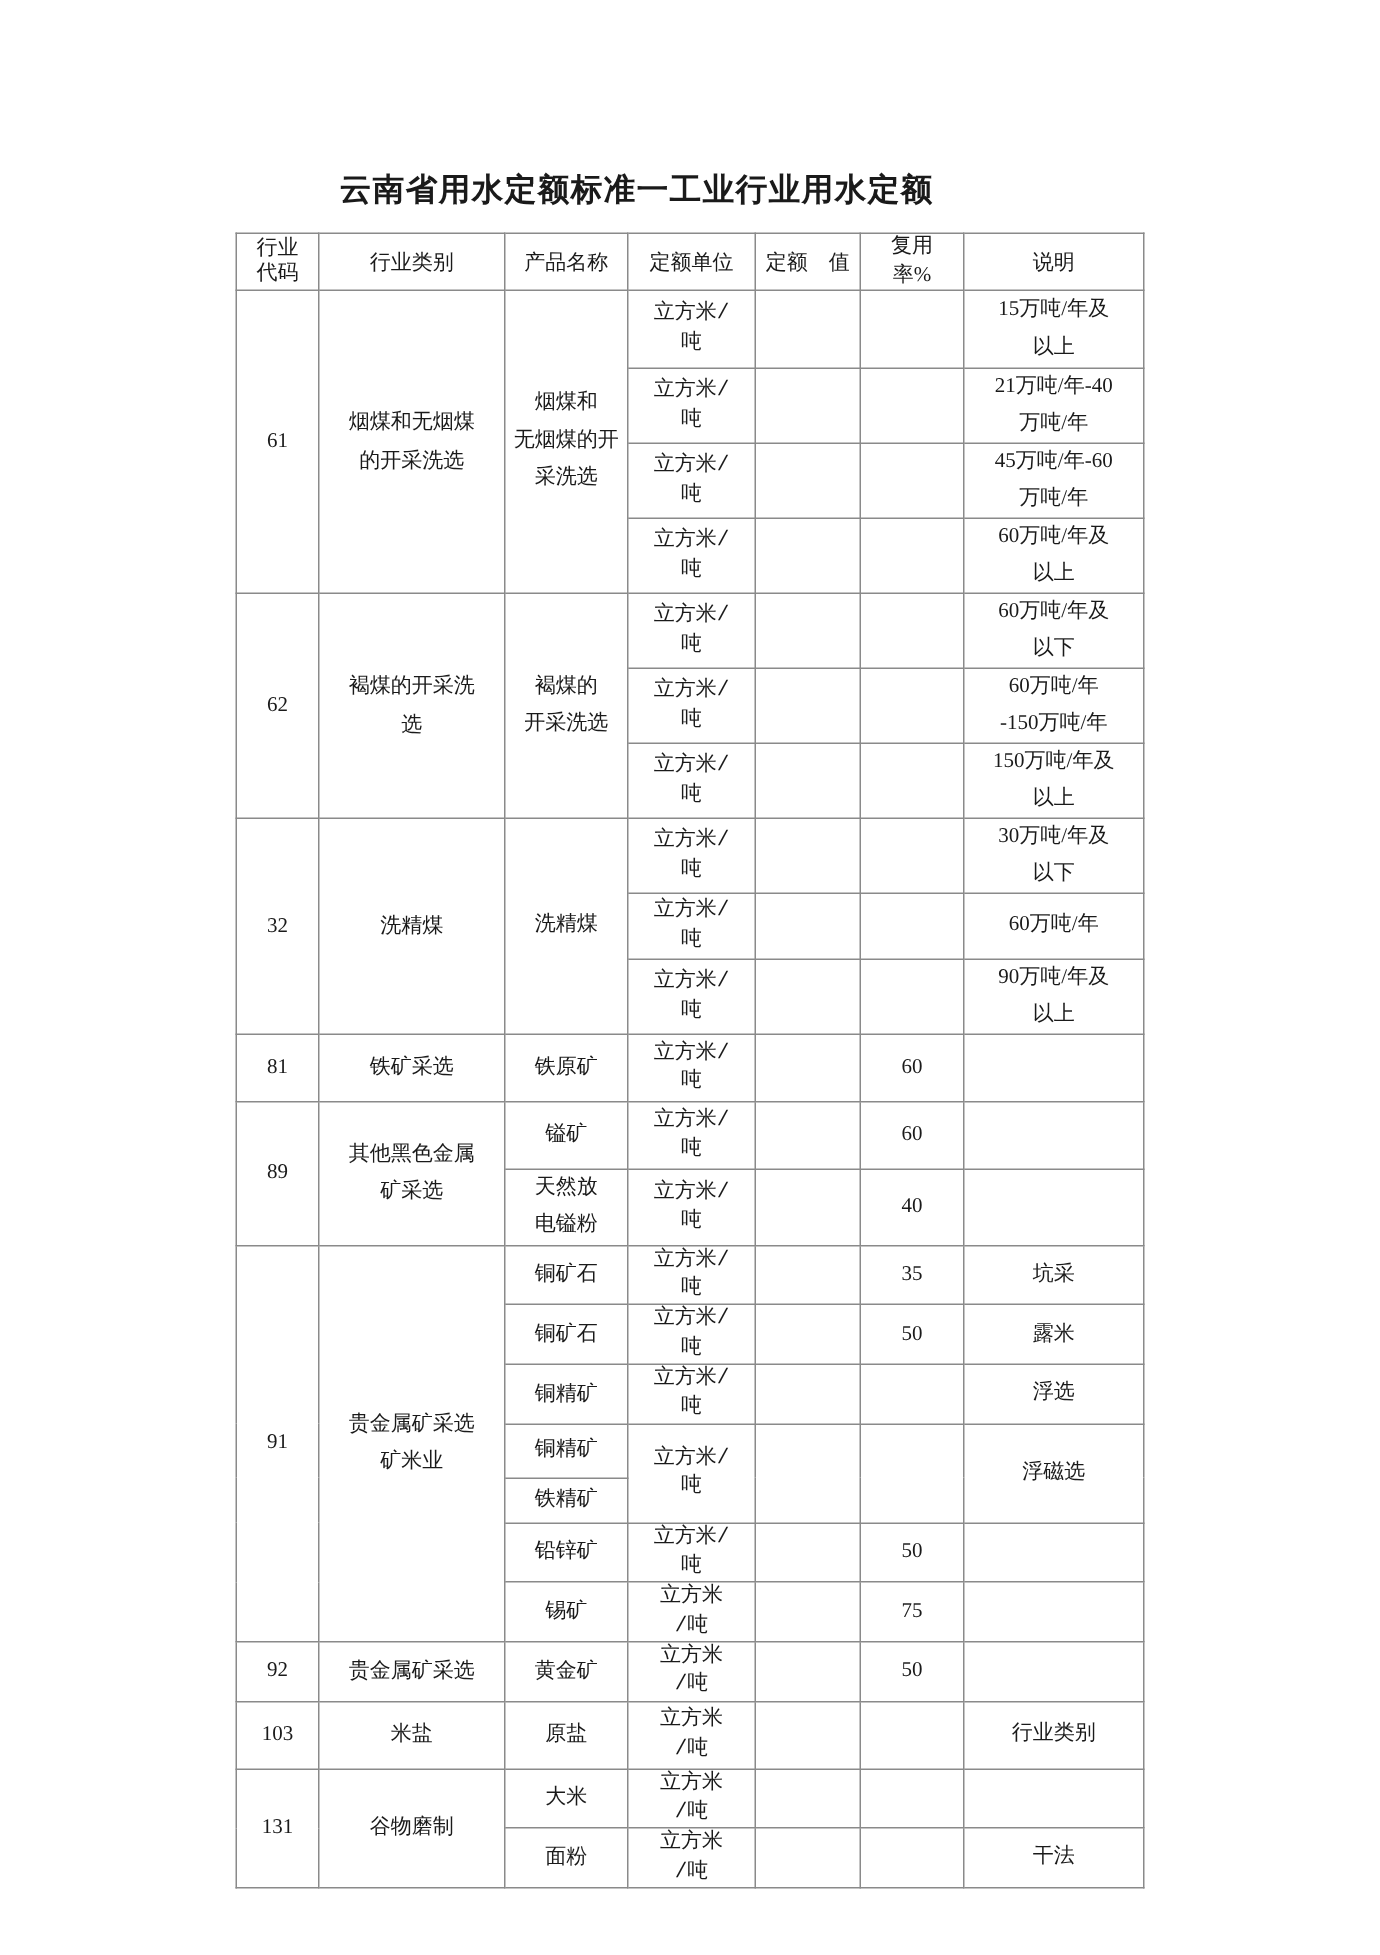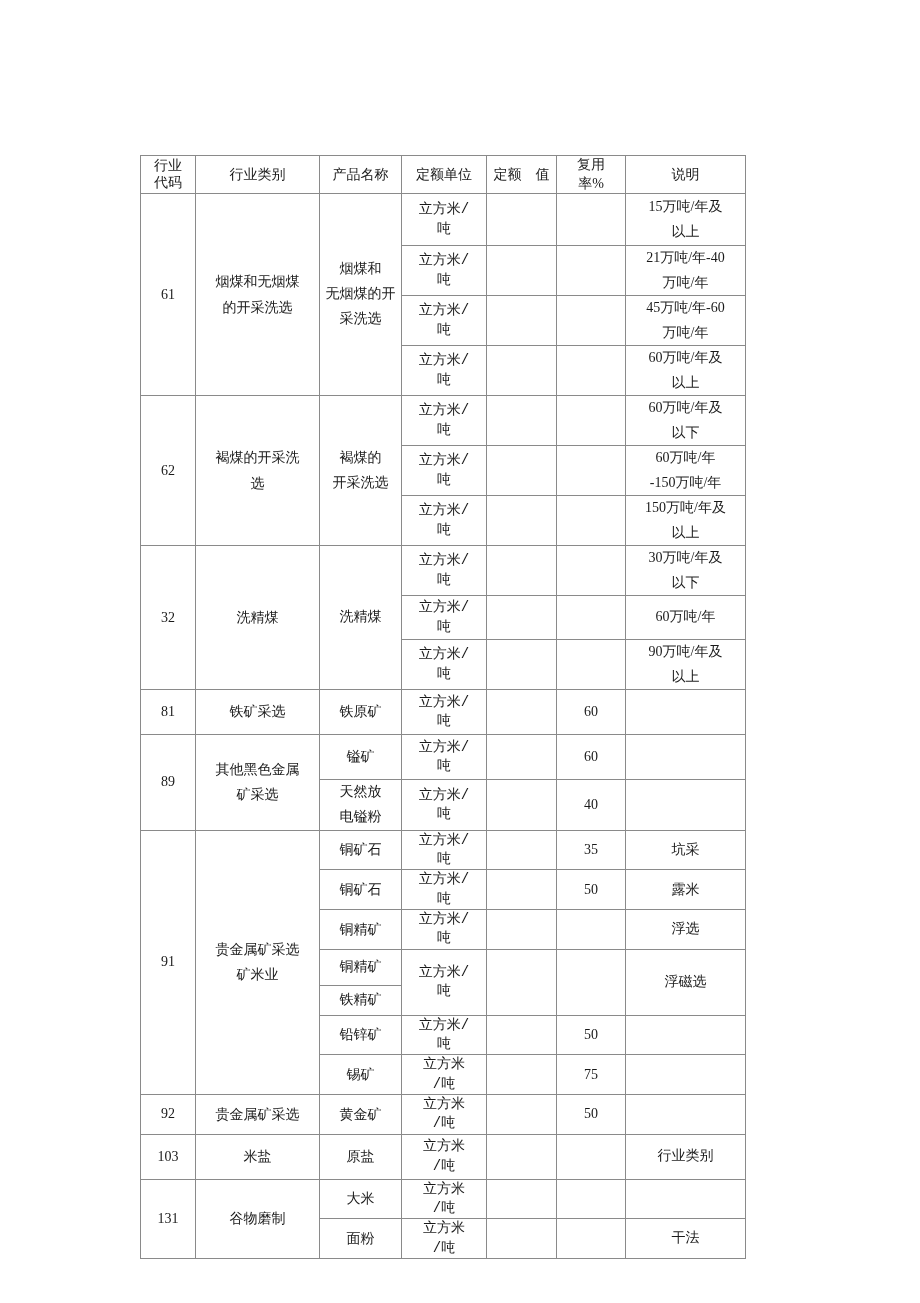--- a/index.html
+++ b/index.html
@@ -14,21 +14,21 @@
   }
   .title-wrap{
     position:absolute; left:157px; top:112px; width:605px; text-align:center;
   }
   .title-wrap h1{
     margin:0; padding-right:70px;
     font-size:21px; font-weight:bold; letter-spacing:1px;
     color:var(--text); white-space:nowrap;
   }
   table.quota{
-    position:absolute; left:140px; top:155px; width:605px;
+    position:absolute; left:157px; top:155px; width:605px;
     border-collapse:collapse; table-layout:fixed;
     font-size:14px; color:var(--text);
   }
   table.quota col.c-code{width:55px;}
   table.quota col.c-category{width:124px;}
   table.quota col.c-product{width:82px;}
   table.quota col.c-unit{width:85px;}
   table.quota col.c-value{width:70px;}
   table.quota col.c-reuse{width:69px;}
   table.quota col.c-note{width:120px;}
@@ -51,20 +51,23 @@
   td.value{ }
   td.reuse{ }
   td.note{ line-height:1.75;margin-left:36px; }
   td.note-single{ line-height:1.3; }
 </style>
 </head>
 <body>
 
 <div class="doc">
 
+  <div class="title-wrap">
+    <h1>云南省用水定额标准一工业行业用水定额</h1>
+  </div>
 
   <table class="quota">
     <colgroup>
       <col class="c-code">
         <col class="c-category">
         <col class="c-product">
       <col class="c-unit">
         <col class="c-value">
         <col class="c-reuse">
         <col class="c-note">

